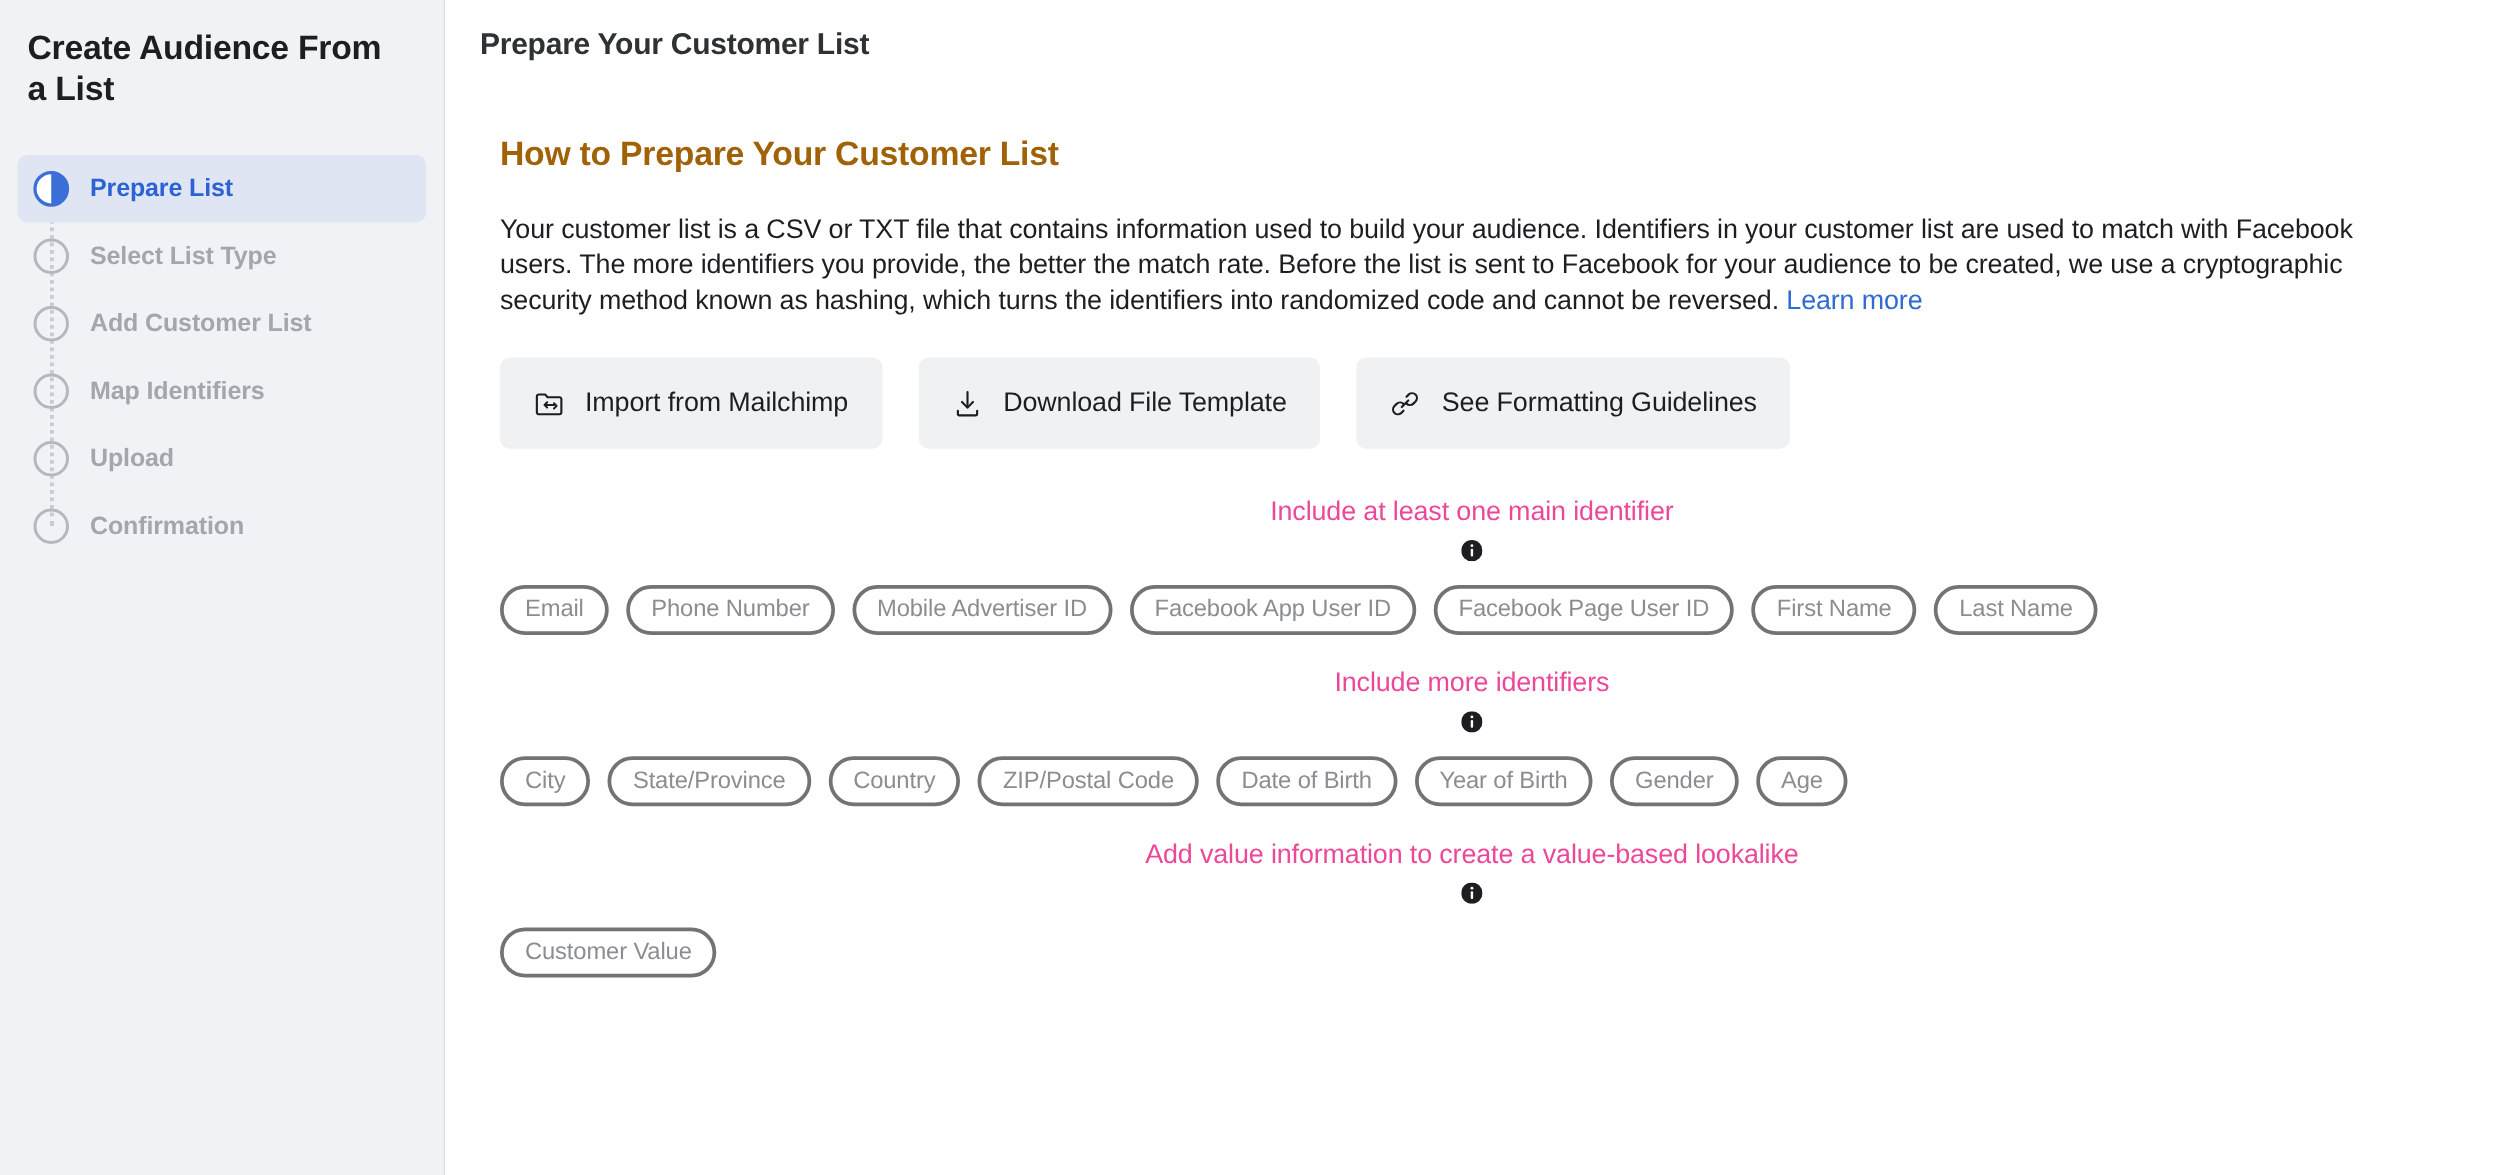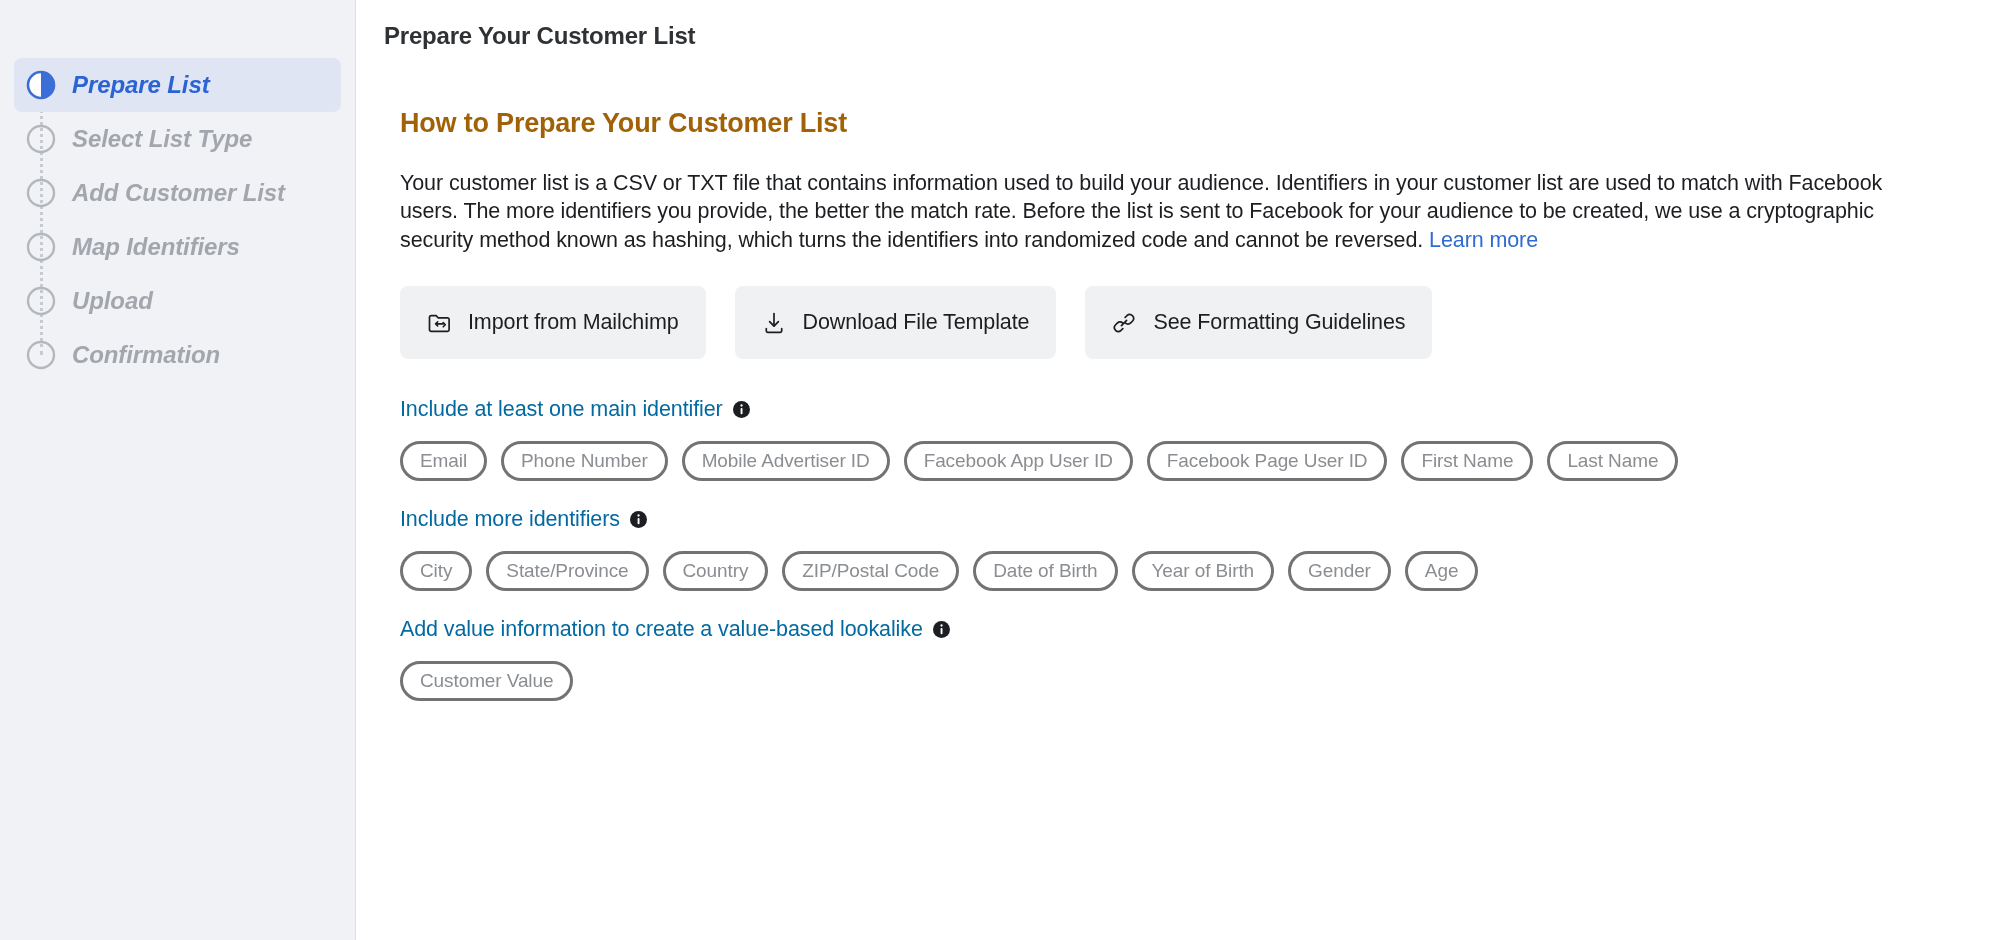--- a/index.html
+++ b/index.html
@@ -56,26 +56,25 @@
   }
   .step-icon {
     width: 30px; height: 30px;
     min-width: 30px;
     margin-right: 16px;
     display: block;
     position: relative;
     z-index: 3;
   }
   .step-label {
-    font-size: 24px;
+    font-size: 20px;
     font-weight: bold;
     color: #a3a7ad;
     letter-spacing: -0.1px;
     white-space: nowrap;
-    font-style: italic;
   }
   .step.active .step-label { color: #2c63d4; }
 
   
   .connector {
     position: absolute;
     left: 40px;
     width: 3px;
     z-index: 1;
     border-left: 3px dotted #c7cad0;
@@ -147,23 +146,24 @@
   }
   .btn-icon { display: block; width: 24px; height: 24px; flex: 0 0 24px; }
 
   
   .group { margin-bottom: 20px; }
   .group-label {
     display: flex;
     align-items: center;
     gap: 10px;
     font-size: 21.5px;
-    color: #0369a1;
+    color: #ec4899;
     letter-spacing: -0.1px;
     margin-bottom: 19px;
+    flex-direction: column;
   }
   .info-icon { display: block; width: 17px; height: 17px; flex: 0 0 17px; }
   .chips {
     display: flex;
     flex-wrap: wrap;
     gap: 14px;
   }
   .chip {
     display: inline-flex;
     align-items: center;
@@ -180,20 +180,21 @@
     cursor: pointer;
   }
   .group.spaced { margin-bottom: 26px; }
 </style>
 </head>
 <body>
 
 <div class="page">
 
   <aside class="sidebar">
+    <div class="sidebar-title">Create Audience From a List</div>
     <nav class="steps" id="step-list">
       <div class="connector" id="connector" style="top: 27px; height: 270px;"></div>
     <div class="step active">
           <svg class="step-icon" width="30" height="30" viewBox="0 0 30 30" xmlns="http://www.w3.org/2000/svg">
             <circle cx="15" cy="15" r="13" fill="#ffffff" stroke="#3b6ed6" stroke-width="2.6"></circle>
             <path d="M15 2.2 A12.8 12.8 0 0 1 15 27.8 Z" fill="#3b6ed6"></path>
           </svg>
           <span class="step-label">Prepare List</span>
         </div>
         <div class="step">

